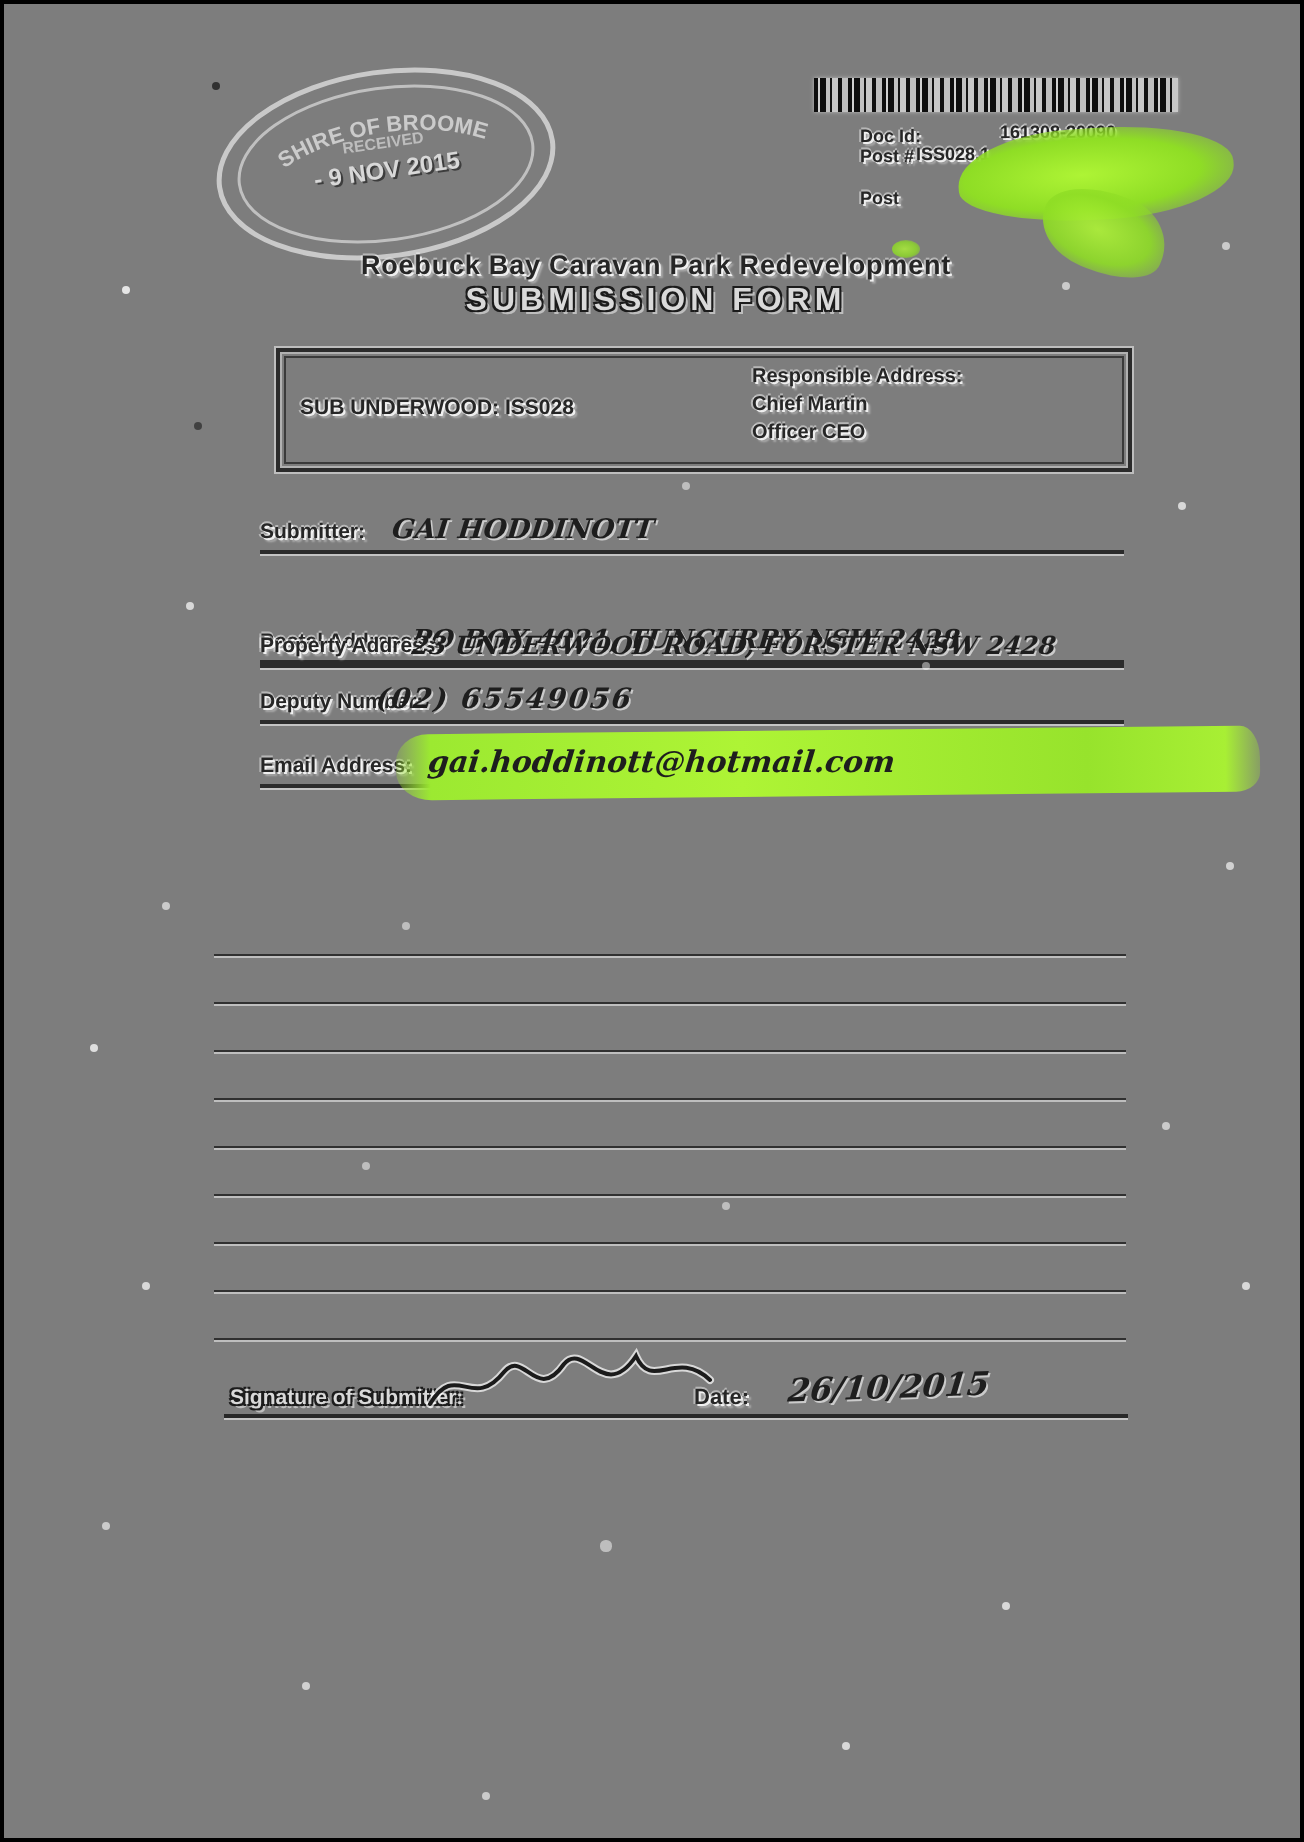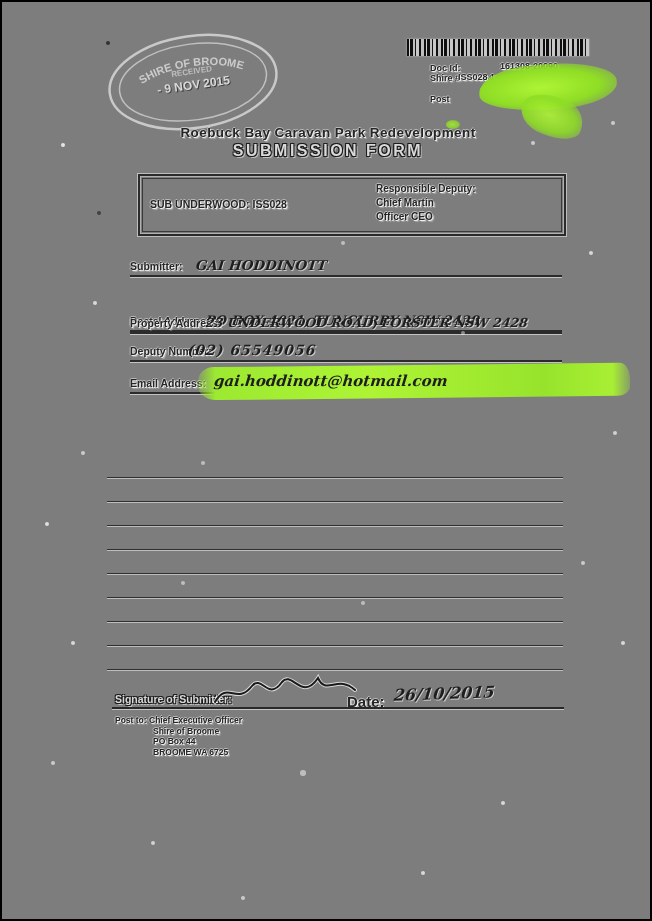--- a/index.html
+++ b/index.html
@@ -70,21 +70,21 @@
     border-radius:16px 10px 12px 18px/14px 16px 10px 14px;transform:rotate(-.6deg);}
   
   .instructions{left:123px;top:416px;width:424px;font-size:10.5px;line-height:14px;}
   
   .comments{left:105px;top:452px;width:456px;}
   .comments .cline{height:23px;border-bottom:1.5px solid #303030;
     box-shadow:0 1px 0 rgba(255,255,255,.5);}
   
   .sig-label{left:113px;top:691px;font-size:10.5px;}
   .sig-svg{left:208px;top:668px;}
-  .date-label{left:345px;top:691px;font-size:15px;}
+  .date-label{left:345px;top:691px;font-size:11px;}
   .date-value{left:392px;top:682px;font-size:16px;transform:rotate(-2deg) skewX(-8deg);}
   .sig-line{left:110px;top:705px;width:452px;height:0;border-bottom:2px solid #282828;
     box-shadow:0 1px 0 rgba(255,255,255,.55);}
   
   .footer{left:113px;top:713px;font-size:8.5px;line-height:10.5px;}
   .footer .indent{margin-left:38px;}
   
   .noise{left:0;top:0;width:2px;height:2px;background:transparent;border-radius:50%;
     box-shadow:
       60px 142px 0 1px rgba(255,255,255,.8), 92px 300px 0 1px rgba(255,255,255,.7),
@@ -115,36 +115,36 @@
       </text>
       <text x="88" y="42" text-anchor="middle" font-family="Liberation Sans, sans-serif" font-size="8" font-weight="bold" fill="#dcdcdc" opacity=".8">RECEIVED</text>
       <text x="88" y="57" text-anchor="middle" font-family="Liberation Sans, sans-serif" font-size="12" font-weight="bold" fill="#e8e8e8" style="text-shadow:1px 1px 0 #333;">- 9 NOV 2015</text>
     </svg>
   </div>
 
   <div class="abs barcode"></div>
   <div class="abs docinfo halo">
     <span class="lbl" style="top:4px">Doc Id:</span>
     <span class="val" style="left:94px;top:2px">161308-20090</span>
-    <span class="lbl" style="top:14px">Shire #</span>
+    <span class="lbl" style="top:14px">Post #</span>
     <span class="val" style="left:52px;top:13px">ISS028.1</span>
     <span class="lbl" style="top:35px">Post</span>
     <span class="val" style="left:94px;top:34px">09/11/2015</span>
   </div>
   <div class="abs blob blob1"></div>
   <div class="abs blob blob2"></div>
   <div class="abs blob blob3"></div>
 
   <div class="abs title halo">Roebuck Bay Caravan Park Redevelopment</div>
   <div class="abs subtitle outlined">SUBMISSION FORM</div>
 
   <div class="abs refbox">
     <div class="left halo">SUB UNDERWOOD:  ISS028</div>
     <div class="right">
-      <div class="halo">Responsible Deputy:</div>
+      <div class="halo">Responsible Address:</div>
       <div class="halo">Chief Martin</div>
       <div class="halo">Officer CEO</div>
     </div>
   </div>
 
   <div class="abs fieldrow row-submitter">
     <span class="flabel halo">Submitter:</span>
     <span class="fvalue hand">GAI  HODDINOTT</span>
   </div>
   <div class="abs fieldrow row-postal">
@@ -180,21 +180,15 @@
 
   <div class="abs sig-label outlined">Signature of Submitter:</div>
   <svg class="abs sig-svg" width="150" height="42" viewBox="0 0 150 42">
     <path d="M5,32 C18,10 26,36 42,16 C52,4 58,32 72,12 C82,0 92,32 108,8 C116,26 128,4 145,20" fill="none" stroke="rgba(255,255,255,.7)" stroke-width="4" stroke-linecap="round"></path>
     <path d="M5,32 C18,10 26,36 42,16 C52,4 58,32 72,12 C82,0 92,32 108,8 C116,26 128,4 145,20" fill="none" stroke="#1b1b1b" stroke-width="2" stroke-linecap="round"></path>
   </svg>
   <div class="abs date-label halo">Date:</div>
   <div class="abs date-value hand">26/10/2015</div>
   <div class="abs sig-line"></div>
 
-  <div class="abs footer halo">
-    <div>Post to: Chief Executive Officer</div>
-    <div class="indent">Shire of Broome</div>
-    <div class="indent">PO Box 44</div>
-    <div class="indent">BROOME WA 6725</div>
-  </div>
 
   <div class="abs noise"></div>
 </div>
 
 </body></html>

